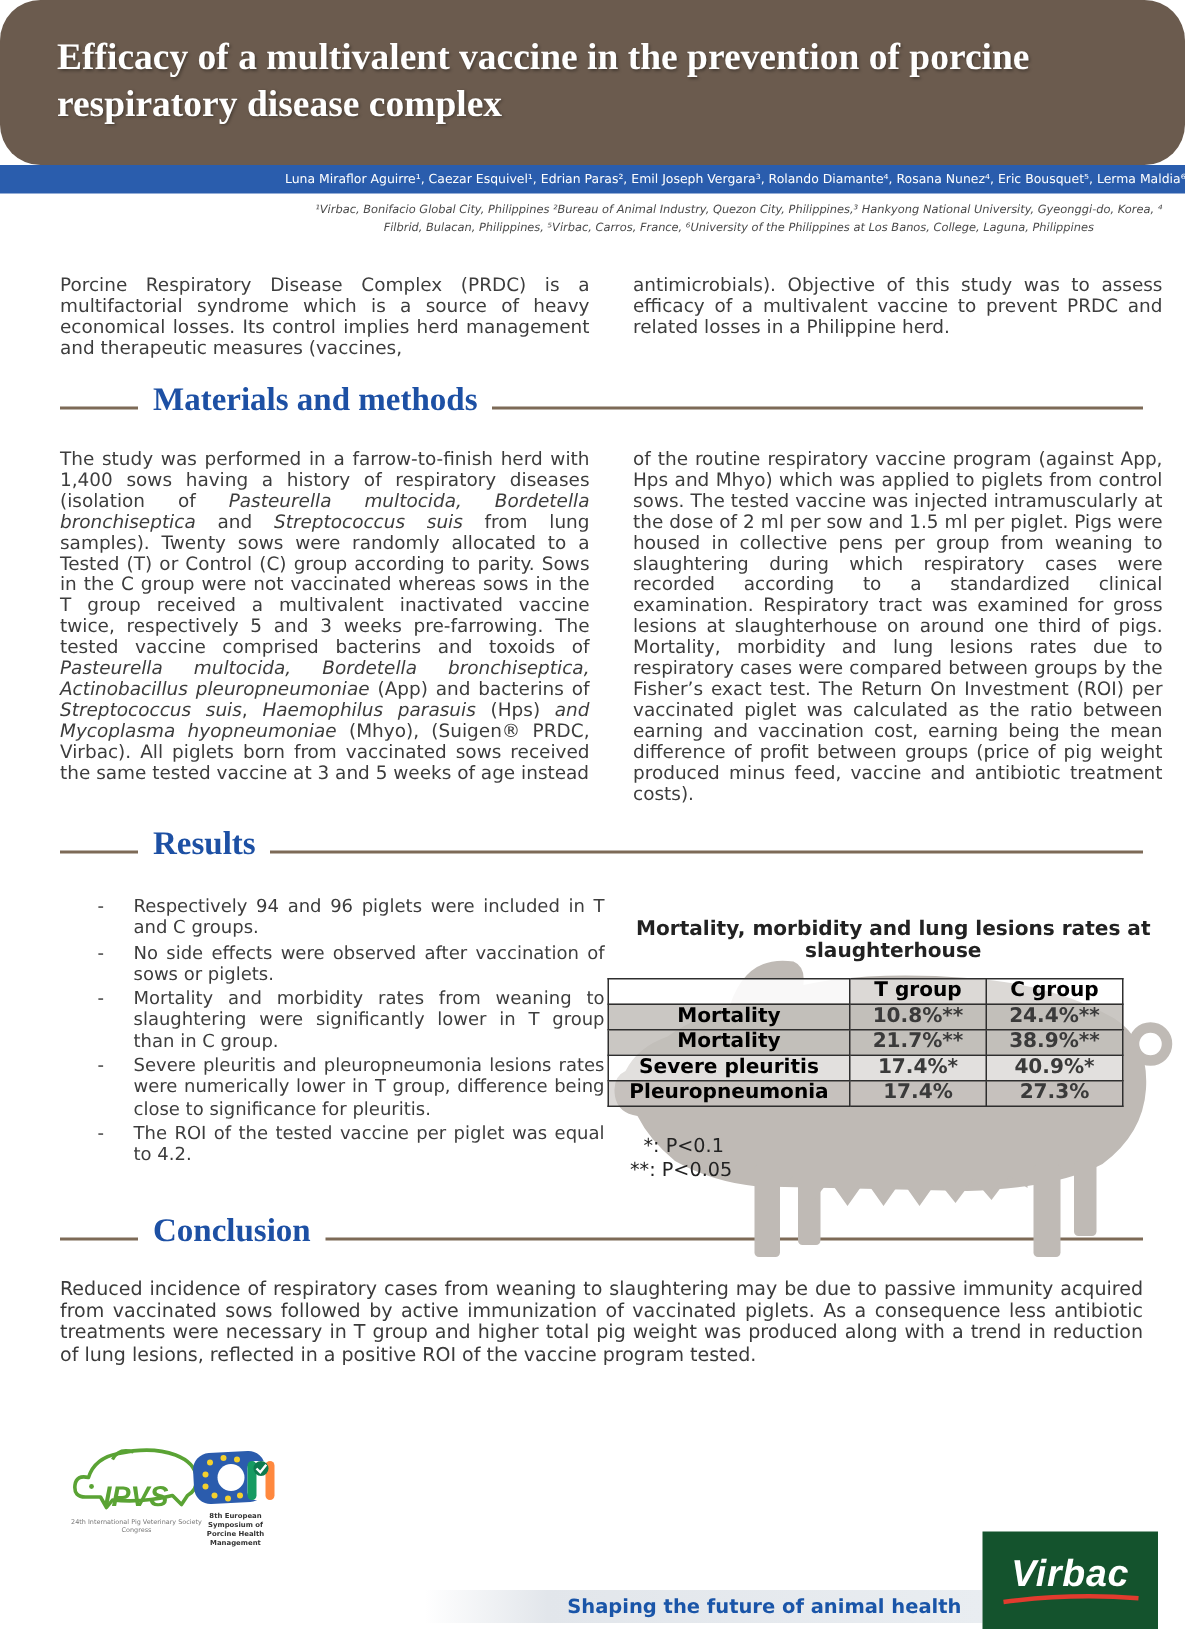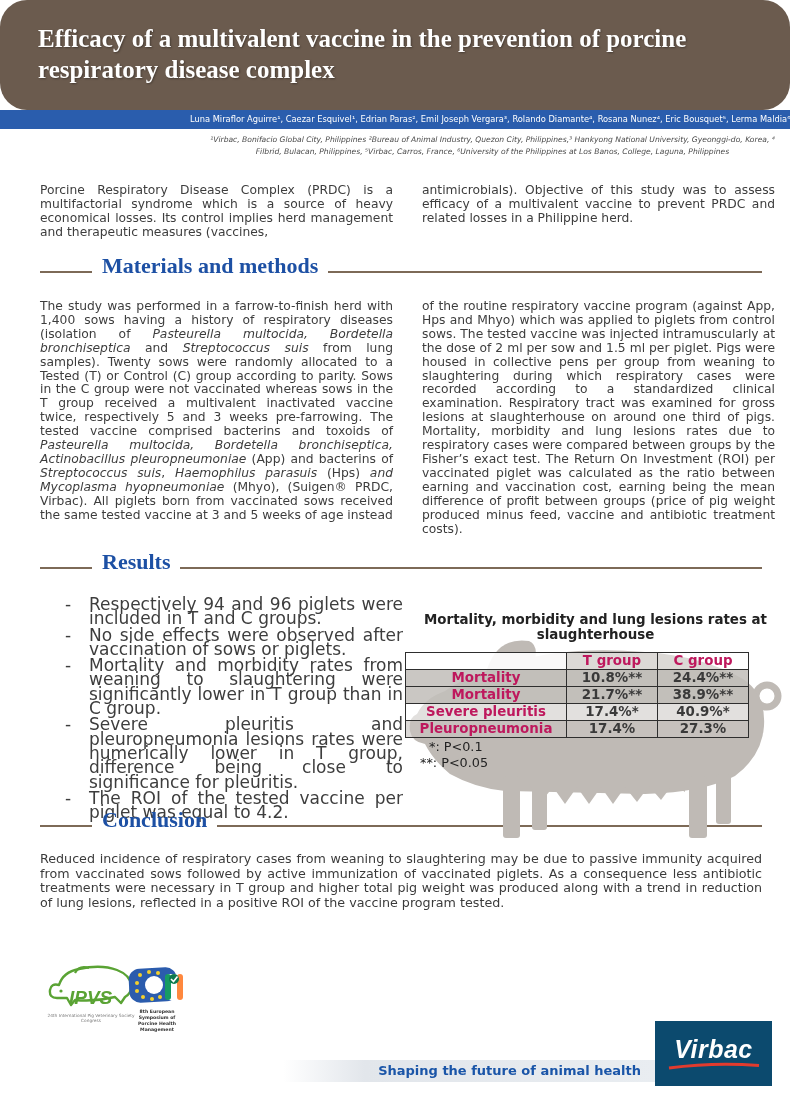--- a/index.html
+++ b/index.html
@@ -30,59 +30,59 @@
   .sec .rule.long{flex:1;}
   .sec h2{margin:0 10px;font-family:"Liberation Serif",serif;font-weight:700;
           font-size:22px;color:#1d50a4;line-height:1;}
   .sec.mm{top:255px;}
   .sec.res{top:551px;}
   .sec.conc{top:809px;}
 
   
   .bullets{position:absolute;left:63px;top:597px;width:340px;margin:0;padding:0;list-style:none;}
   .bullets li{position:relative;padding-left:26px;text-align:justify;
-              font-size:17px;line-height:14.3px;margin-bottom:2px;}
+              font-size:12px;line-height:14.3px;margin-bottom:2px;}
   .bullets li::before{content:"-";position:absolute;left:2px;top:0;}
 
   
   .panel{position:absolute;left:403px;top:612px;width:385px;height:245px;}
   .pig{position:absolute;left:2px;top:22px;width:383px;height:210px;z-index:1;}
   .tbl-title{position:relative;z-index:2;margin:0 18px;text-align:center;
              font-weight:700;font-size:13.4px;line-height:1.15;color:#222222;}
   table.results{position:relative;z-index:2;margin-top:9px;margin-left:2px;
                 border-collapse:collapse;width:344px;}
   table.results td,table.results th{border:1.5px solid #2e2e2e;padding:0 4px;height:16px;
-                text-align:center;font-weight:700;font-size:13.4px;color:#be185d;}
+                text-align:center;font-weight:700;font-size:13.4px;color:#000000;}
   table.results .lbl{width:152px;}
   table.results .hrow td{background:rgba(255,255,255,.45);}
   table.results .hrow td.blank{background:rgba(255,255,255,.9);}
   table.results .r0 td,.results .r1 td{background:rgba(195,191,187,.88);}
   table.results .r2 td{background:rgba(255,255,255,.55);}
   table.results .r3 td{background:rgba(201,197,193,.65);}
   table.results td.val{color:#3a3a3a;}
-  .fns{position:relative;z-index:2;margin-top:1px;font-size:12.8px;line-height:1.3;color:#222;}
+  .fns{position:relative;z-index:2;margin-top:19px;font-size:12.8px;line-height:1.3;color:#222;}
   .fns .fn1{margin-left:26px;}
   .fns .fn2{margin-left:17px;}
 
   
   .conclusion{position:absolute;left:40px;top:852px;width:722px;text-align:justify;
               font-size:12.7px;line-height:14.6px;color:#3b3b3b;}
 
   
   .ipvs{position:absolute;left:45px;top:964px;width:92px;text-align:center;}
   .ipvs .cap{font-size:4.3px;color:#777;margin-top:1px;}
   .esphm{position:absolute;left:126px;top:966px;width:62px;text-align:center;}
   .esphm .cap{font-size:4.6px;font-weight:700;color:#333;line-height:1.3;margin-top:1px;}
 
   
   .tagbar{position:absolute;left:283px;top:1060px;width:372px;height:22px;
           background:linear-gradient(90deg,rgba(225,229,234,0) 0%,#e2e6eb 22%,#e9edf1 100%);
           text-align:right;}
   .tagbar span{font-size:13px;font-weight:700;color:#1a55a8;line-height:22px;padding-right:14px;}
-  .virbac{position:absolute;left:655px;top:1021px;width:117px;height:65px;background:#0c4a6e;
+  .virbac{position:absolute;left:655px;top:1021px;width:117px;height:65px;background:#14532d;
           display:flex;flex-direction:column;align-items:center;justify-content:center;}
   .virbac .word{color:#ffffff;font-style:italic;font-weight:700;font-size:25px;
           font-family:"Liberation Sans",sans-serif;line-height:1;letter-spacing:.5px;}
 </style>
 </head>
 <body>
 
 <div class="poster">
 
   <div class="hdr">

